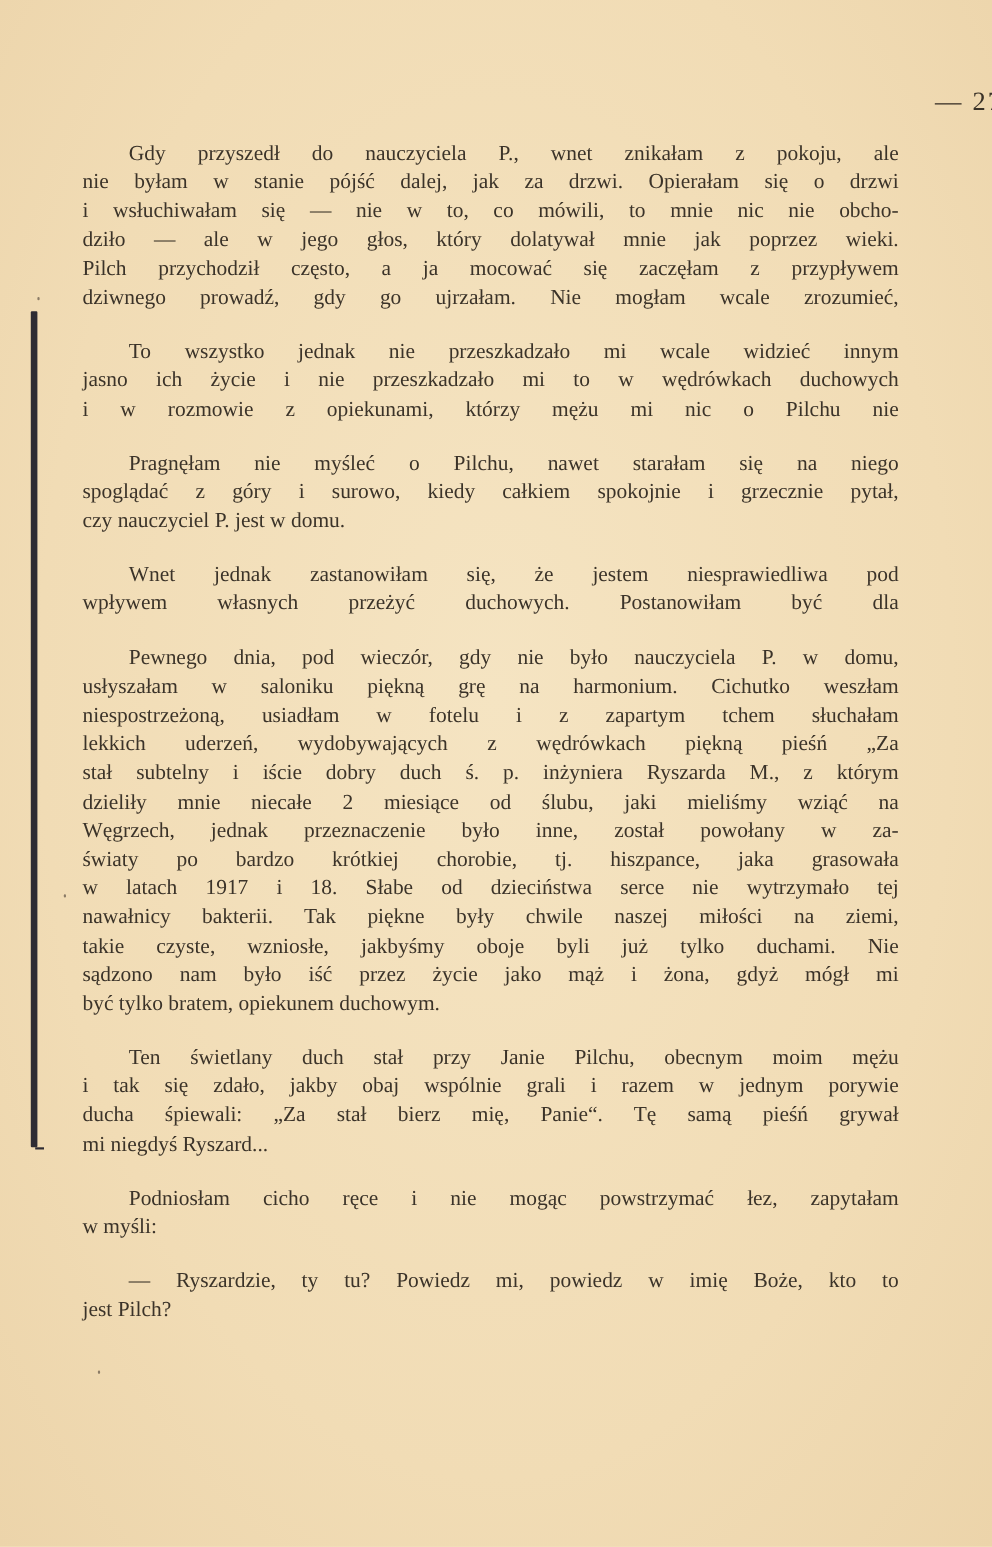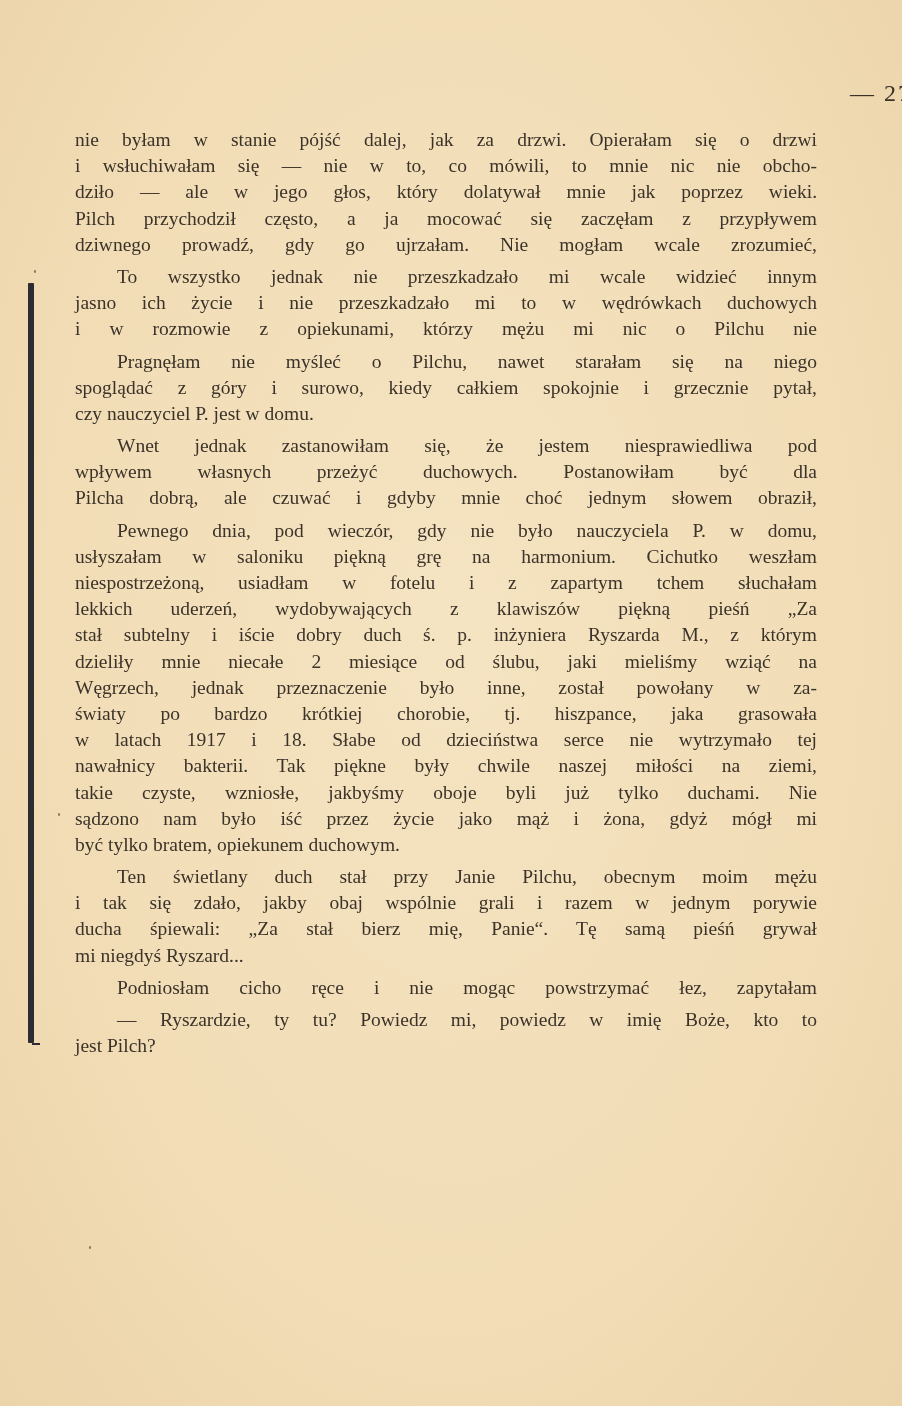--- a/index.html
+++ b/index.html
@@ -24,21 +24,21 @@
   }
   .speck { position: absolute; width: 2px; height: 3px; background: #8a7b66; border-radius: 1px; }
   .page-number {
     position: absolute; left: 0; width: 902px; top: 80px;
     text-align: right; font-size: 24px; letter-spacing: 2px; color: #3a3228; padding-left: 44px;
   }
   .text-block {
     position: absolute; left: 75px; top: 127px; width: 742px;
   }
   .para { margin: 0; }
-  .para + .para { margin-top: 6px; }
+  .para + .para { margin-top: 23px; }
   .line {
     display: block; height: 26.2px; line-height: 26.2px;
     font-size: 19.5px;
     text-align: justify; text-align-last: justify;
     white-space: nowrap; overflow: visible;
   }
   .line.last { text-align-last: left; }
   .line.indent { padding-left: 42px; }
 </style>
 </head>
@@ -47,63 +47,64 @@
 <div class="page">
   <div class="margin-bar"></div>
   <div class="speck" style="left:34px;top:270px;"></div>
   <div class="speck" style="left:58px;top:813px;"></div>
   <div class="speck" style="left:89px;top:1246px;"></div>
 
   <div class="page-number">— 27 —</div>
 
   <div class="text-block" id="text-block">
       <div class="para">
+        <span class="line indent">Gdy przyszedł do nauczyciela P., wnet znikałam z pokoju, ale</span>
         <span class="line">nie byłam w stanie pójść dalej, jak za drzwi. Opierałam się o drzwi</span>
         <span class="line">i wsłuchiwałam się — nie w to, co mówili, to mnie nic nie obcho-</span>
         <span class="line">dziło — ale w jego głos, który dolatywał mnie jak poprzez wieki.</span>
         <span class="line">Pilch przychodził często, a ja mocować się zaczęłam z przypływem</span>
         <span class="line">dziwnego prowadź, gdy go ujrzałam. Nie mogłam wcale zrozumieć,</span>
       </div>
       <div class="para">
         <span class="line indent">To wszystko jednak nie przeszkadzało mi wcale widzieć innym</span>
         <span class="line">jasno ich życie i nie przeszkadzało mi to w wędrówkach duchowych</span>
         <span class="line">i w rozmowie z opiekunami, którzy mężu mi nic o Pilchu nie</span>
       </div>
       <div class="para">
         <span class="line indent">Pragnęłam nie myśleć o Pilchu, nawet starałam się na niego</span>
         <span class="line">spoglądać z góry i surowo, kiedy całkiem spokojnie i grzecznie pytał,</span>
         <span class="line last">czy nauczyciel P. jest w domu.</span>
       </div>
       <div class="para">
         <span class="line indent">Wnet jednak zastanowiłam się, że jestem niesprawiedliwa pod</span>
         <span class="line">wpływem własnych przeżyć duchowych. Postanowiłam być dla</span>
-        <span class="line">Pilcha dobrą, ale czuwać i gdyby mnie choć jednym słowem obraził,</span>
       </div>
       <div class="para">
         <span class="line indent">Pewnego dnia, pod wieczór, gdy nie było nauczyciela P. w domu,</span>
         <span class="line">usłyszałam w saloniku piękną grę na harmonium. Cichutko weszłam</span>
         <span class="line">niespostrzeżoną, usiadłam w fotelu i z zapartym tchem słuchałam</span>
-        <span class="line">lekkich uderzeń, wydobywających z klawiszów piękną pieśń „Za</span>
+        <span class="line">lekkich uderzeń, wydobywających z wędrówkach piękną pieśń „Za</span>
         <span class="line">stał subtelny i iście dobry duch ś. p. inżyniera Ryszarda M., z którym</span>
         <span class="line">dzieliły mnie niecałe 2 miesiące od ślubu, jaki mieliśmy wziąć na</span>
         <span class="line">Węgrzech, jednak przeznaczenie było inne, został powołany w za-</span>
         <span class="line">światy po bardzo krótkiej chorobie, tj. hiszpance, jaka grasowała</span>
         <span class="line">w latach 1917 i 18. Słabe od dzieciństwa serce nie wytrzymało tej</span>
         <span class="line">nawałnicy bakterii. Tak piękne były chwile naszej miłości na ziemi,</span>
         <span class="line">takie czyste, wzniosłe, jakbyśmy oboje byli już tylko duchami. Nie</span>
         <span class="line">sądzono nam było iść przez życie jako mąż i żona, gdyż mógł mi</span>
         <span class="line last">być tylko bratem, opiekunem duchowym.</span>
       </div>
       <div class="para">
         <span class="line indent">Ten świetlany duch stał przy Janie Pilchu, obecnym moim mężu</span>
         <span class="line">i tak się zdało, jakby obaj wspólnie grali i razem w jednym porywie</span>
         <span class="line">ducha śpiewali: „Za stał bierz mię, Panie“. Tę samą pieśń grywał</span>
         <span class="line last">mi niegdyś Ryszard...</span>
       </div>
       <div class="para">
         <span class="line indent">Podniosłam cicho ręce i nie mogąc powstrzymać łez, zapytałam</span>
+        <span class="line last">w myśli:</span>
       </div>
       <div class="para">
         <span class="line indent">— Ryszardzie, ty tu? Powiedz mi, powiedz w imię Boże, kto to</span>
         <span class="line last">jest Pilch?</span>
       </div>
     </div>
 </div>
 
 </body></html>

